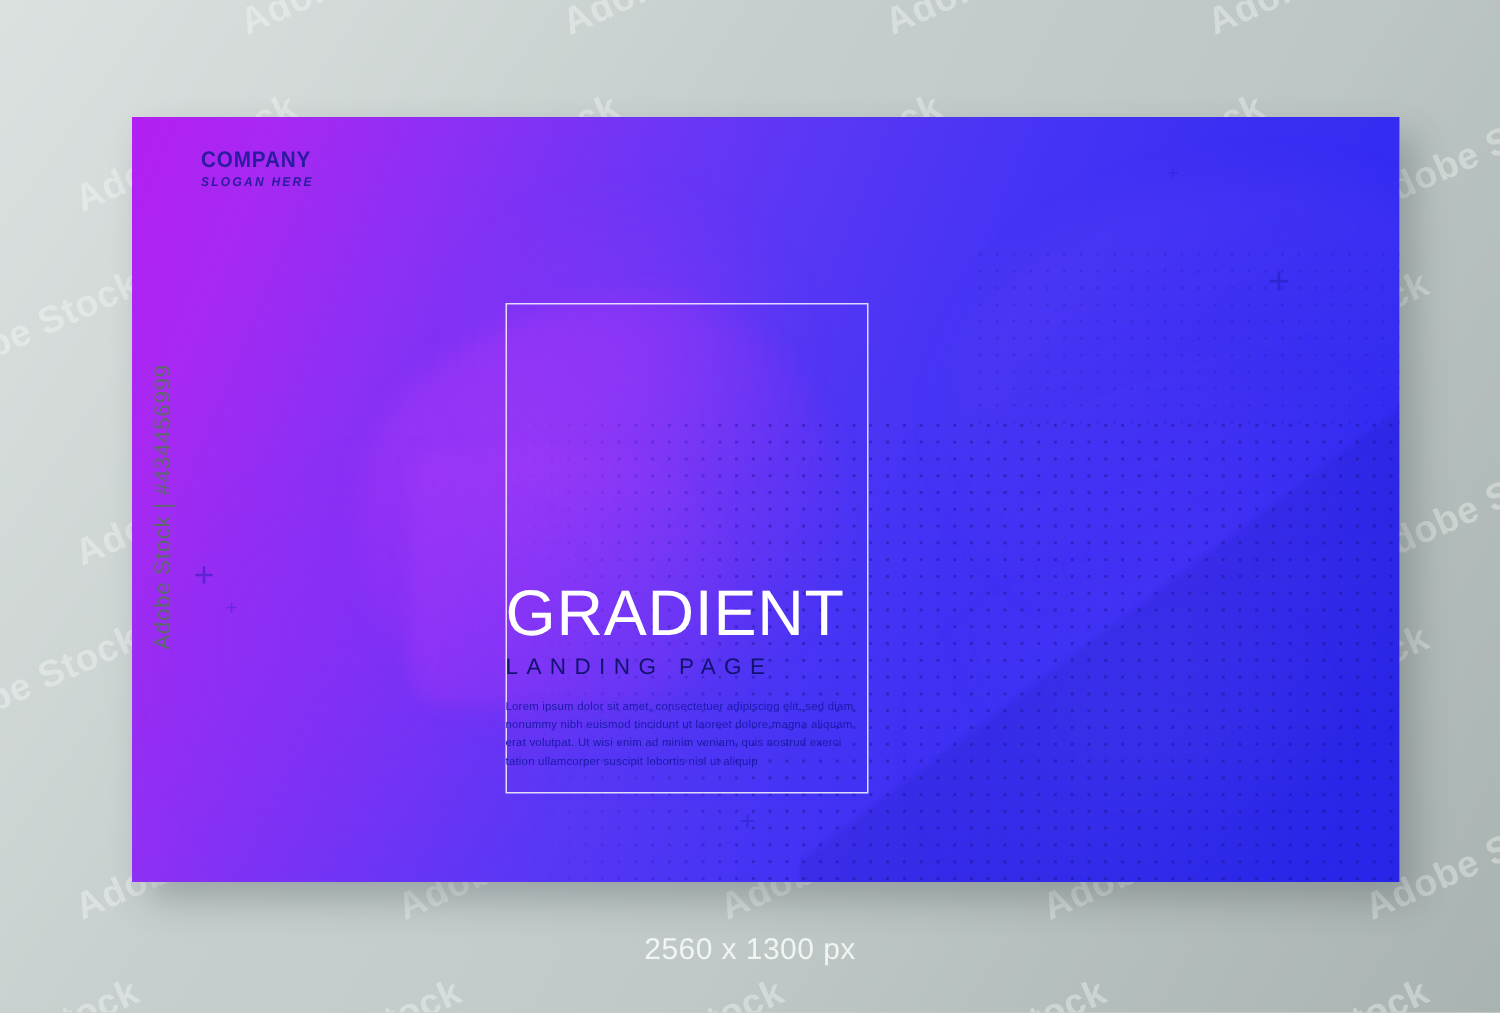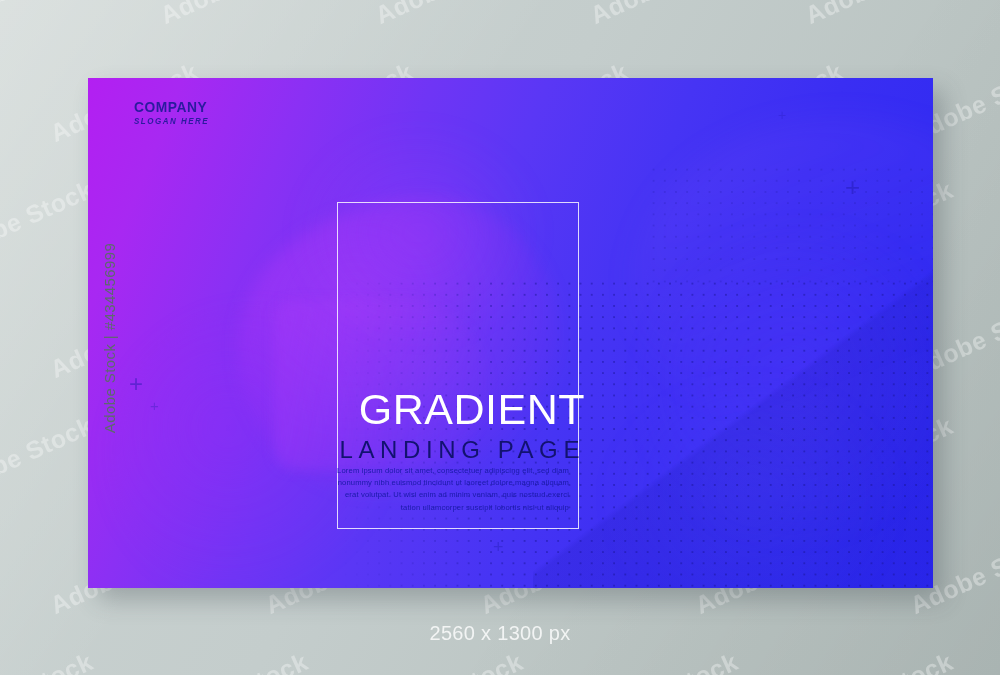--- a/index.html
+++ b/index.html
@@ -140,31 +140,31 @@
   .nav a{
     color:#1d1a8c; font-size:11px; text-decoration:none; white-space:nowrap;
     transform:scaleX(.93);
   }
 
   
   .frame{
     position:absolute; left:249px; top:124px; width:242px; height:327px;
     border:1px solid rgba(255,255,255,.82);
   }
-  .hero{ position:absolute; left:249px; top:310px; width:248px;text-align:right; }
+  .hero{ position:absolute; left:249px; top:310px; width:248px; }
   .hero-title{
     color:#ffffff; font-size:43px; font-weight:400; letter-spacing:.5px;
     line-height:1.02; white-space:nowrap;
   }
   .hero-sub{
-    color:#121270; font-size:24px; font-weight:400; letter-spacing:5.6px;
+    color:#121270; font-size:15px; font-weight:400; letter-spacing:5.6px;
     margin-top:4px; white-space:nowrap;
   }
   .hero-body{
-    color:#1a1aa8; font-size:7.6px; line-height:1.62; margin-top:1px;
+    color:#1a1aa8; font-size:7.6px; line-height:1.62; margin-top:12px;
     width:232px; letter-spacing:.15px;
   }
 
   
   .actions{
     position:absolute; right:46px; bottom:16px; display:flex; align-items:center; gap:26px;
   }
   .actions a{ color:#171486; font-size:10.5px; text-decoration:none; white-space:nowrap; transform:scaleX(.94); }
   .pill{
     border:1px solid rgba(30,25,150,.75); border-radius:20px;

